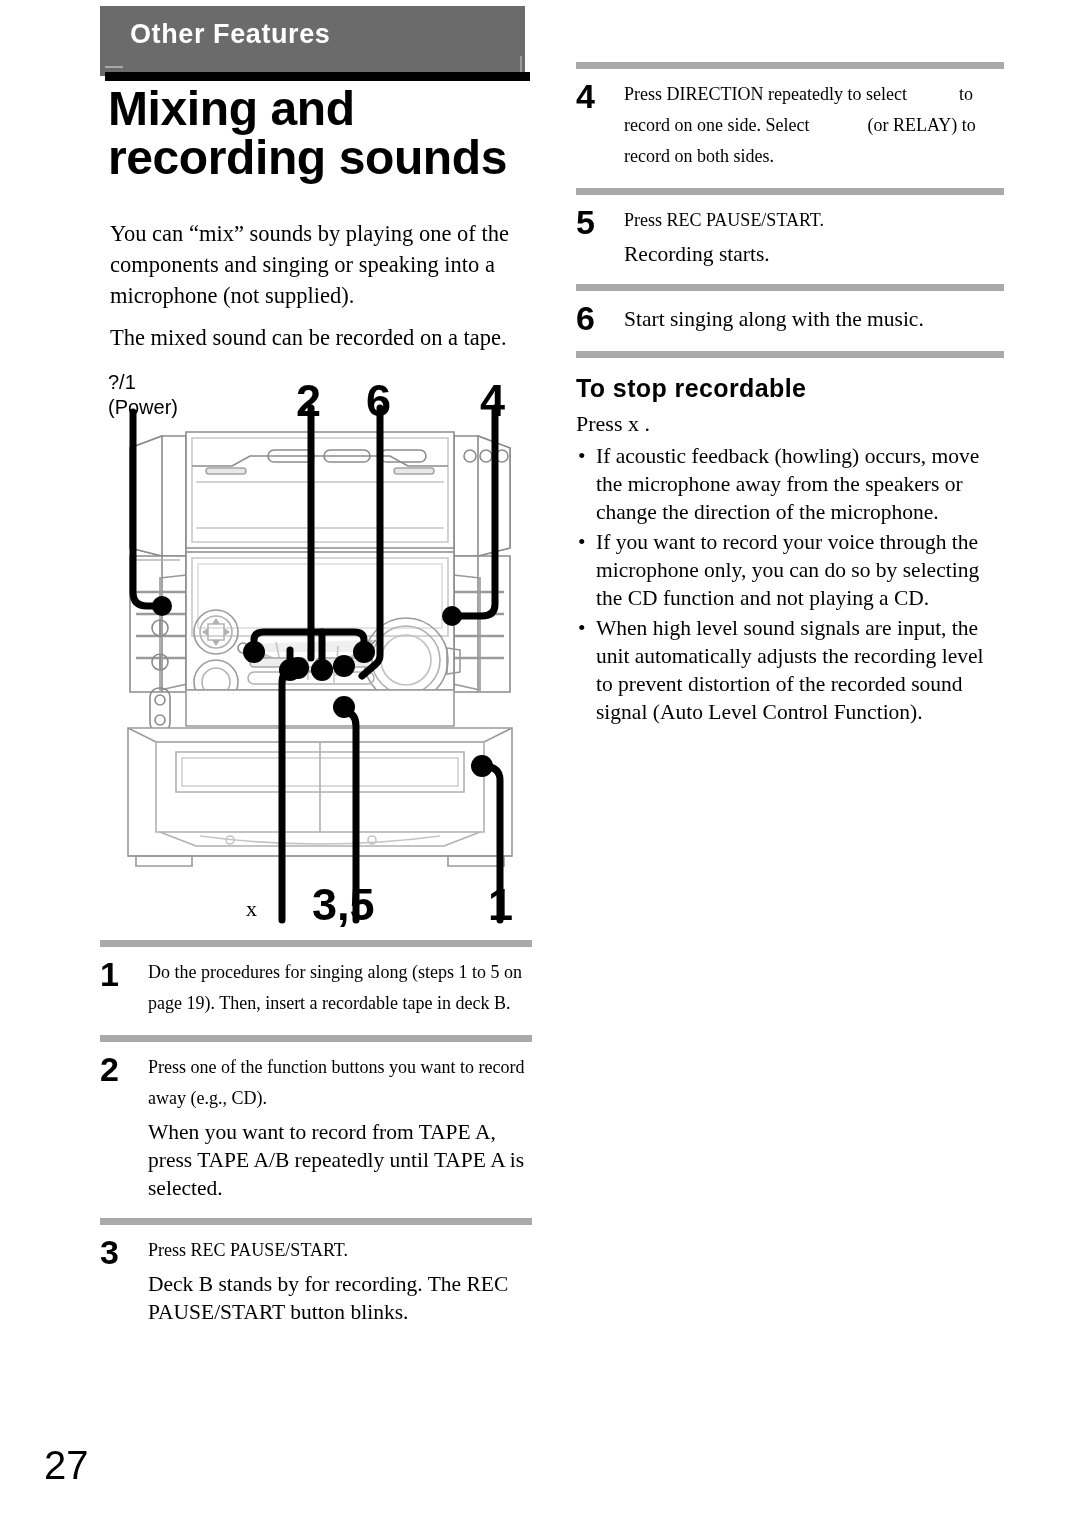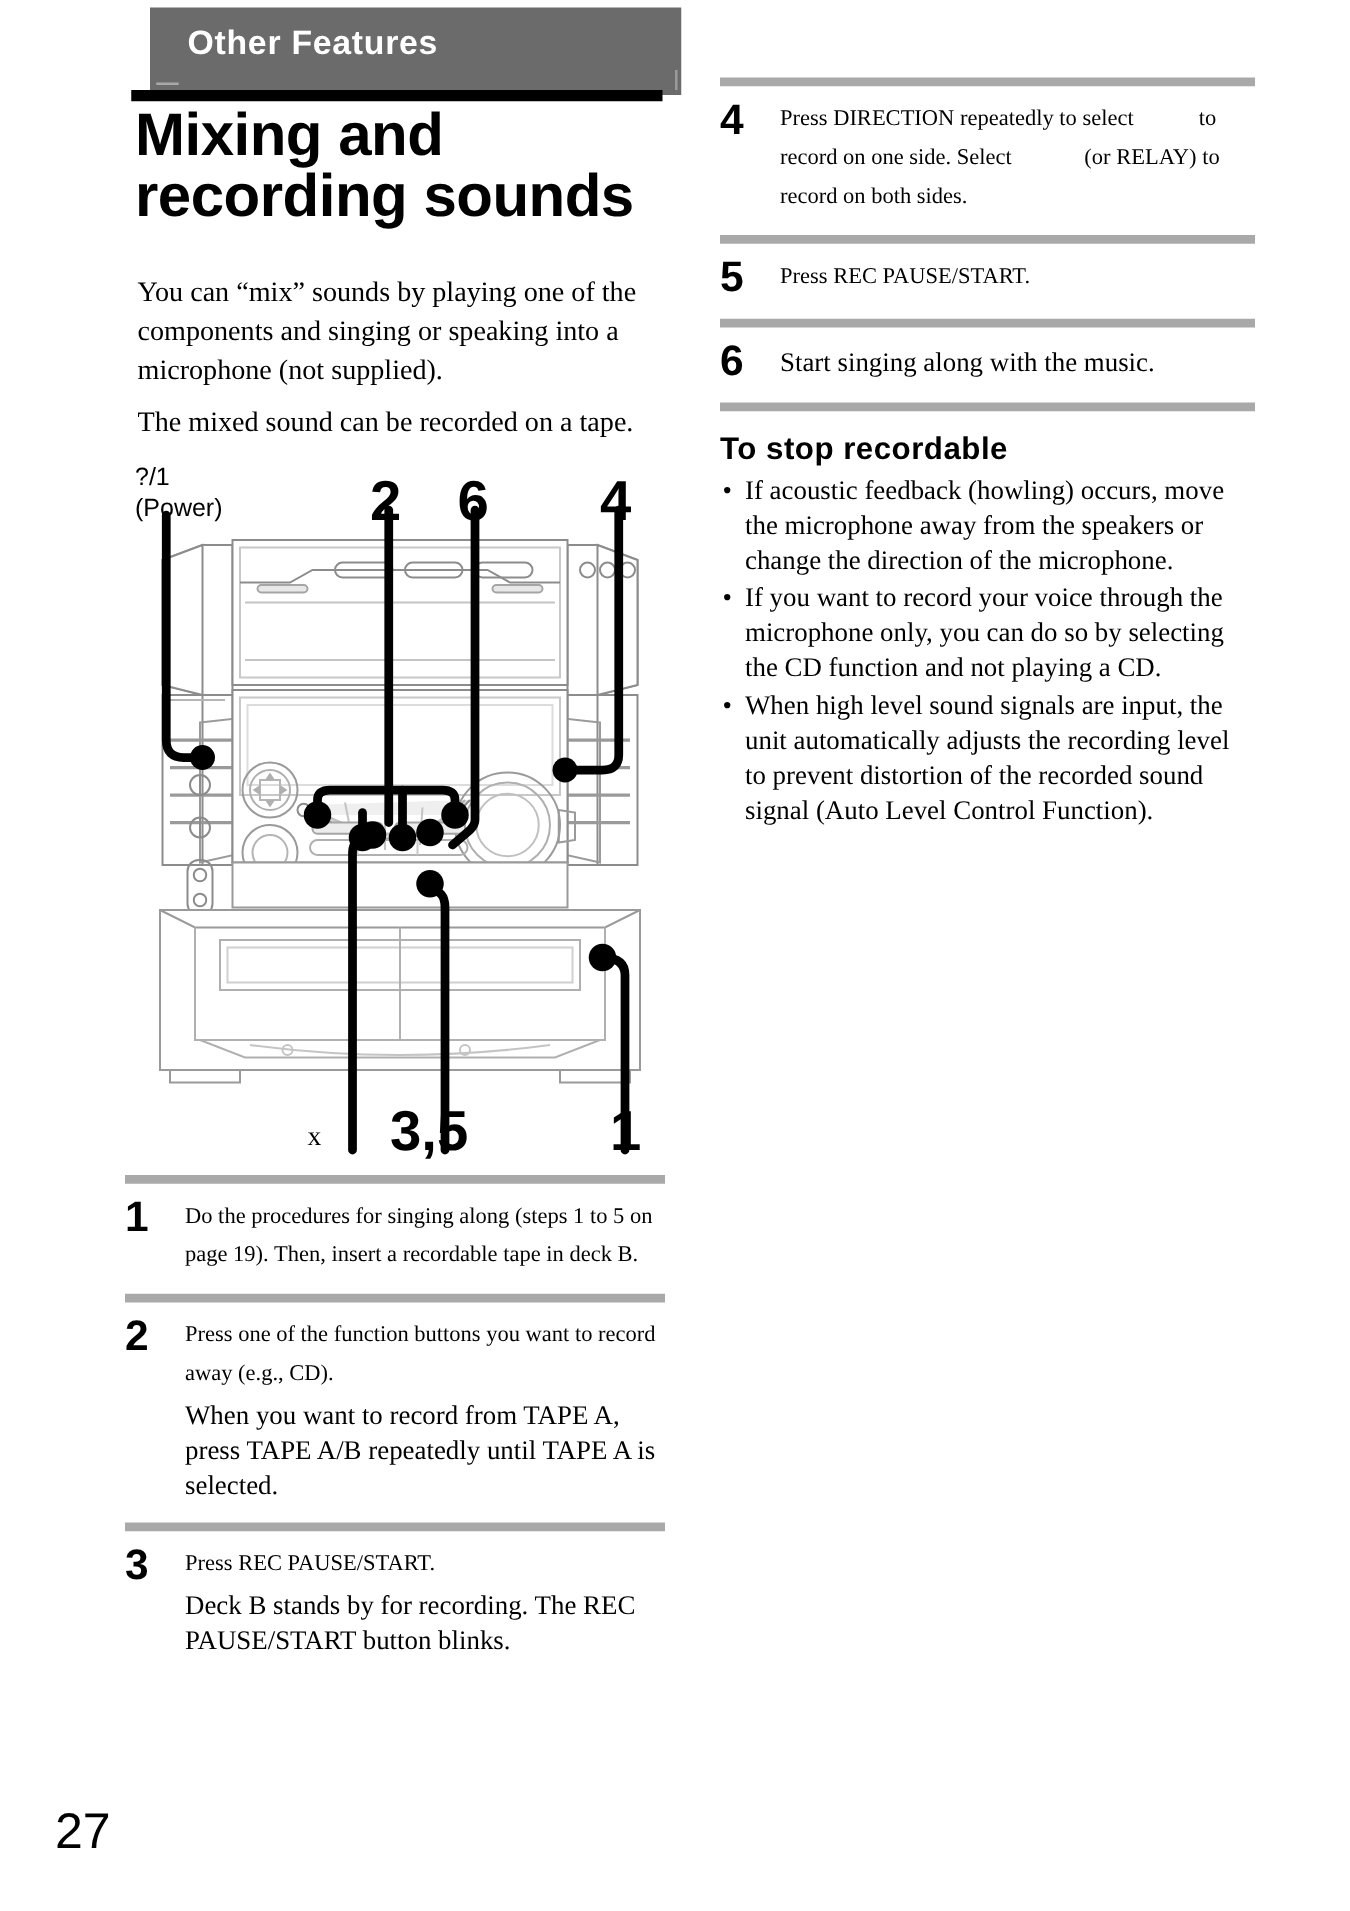--- a/index.html
+++ b/index.html
@@ -13,21 +13,21 @@
     width: 1080px;
     height: 1529px;
     background: #ffffff;
     overflow: hidden;
     font-family: "Liberation Serif", serif;
   }
 
   
   .section-band {
     position: absolute;
-    left: 120px;
+    left: 100px;
     top: 6px;
     width: 425px;
     height: 70px;
     background: #6b6b6b;
   }
   .section-band .tick {
     position: absolute;
     left: 5px;
     bottom: 8px;
     width: 18px;
@@ -460,37 +460,41 @@
         </div>
       </div>
     </div>
 
     <div class="rule"></div>
     <div class="step-block">
       <div class="step">
         <div class="step-num">5</div>
         <div class="step-body">
           <div class="step-main">Press REC PAUSE/START.</div>
+          <div class="step-sub">Recording starts.</div>
         </div>
       </div>
     </div>
 
     <div class="rule"></div>
     <div class="step-block">
       <div class="step">
         <div class="step-num">6</div>
         <div class="step-body">
           <div class="step-sub">Start singing along with the music.</div>
         </div>
       </div>
     </div>
 
     <div class="rule"></div>
 
     <div class="subhead">To stop recordable</div>
+    <div class="plain-line"><span>Press</span>
+      <span>x</span>
+      <span>.</span></div>
 
     <ul class="tips-list">
       <li>
         <span class="bullet">•</span>
         <span>If acoustic feedback (howling) occurs, move the microphone away from the speakers or change the direction of the microphone.</span>
       </li>
       <li>
         <span class="bullet">•</span>
         <span>If you want to record your voice through the microphone only, you can do so by selecting the CD function and not playing a CD.</span>
       </li>

